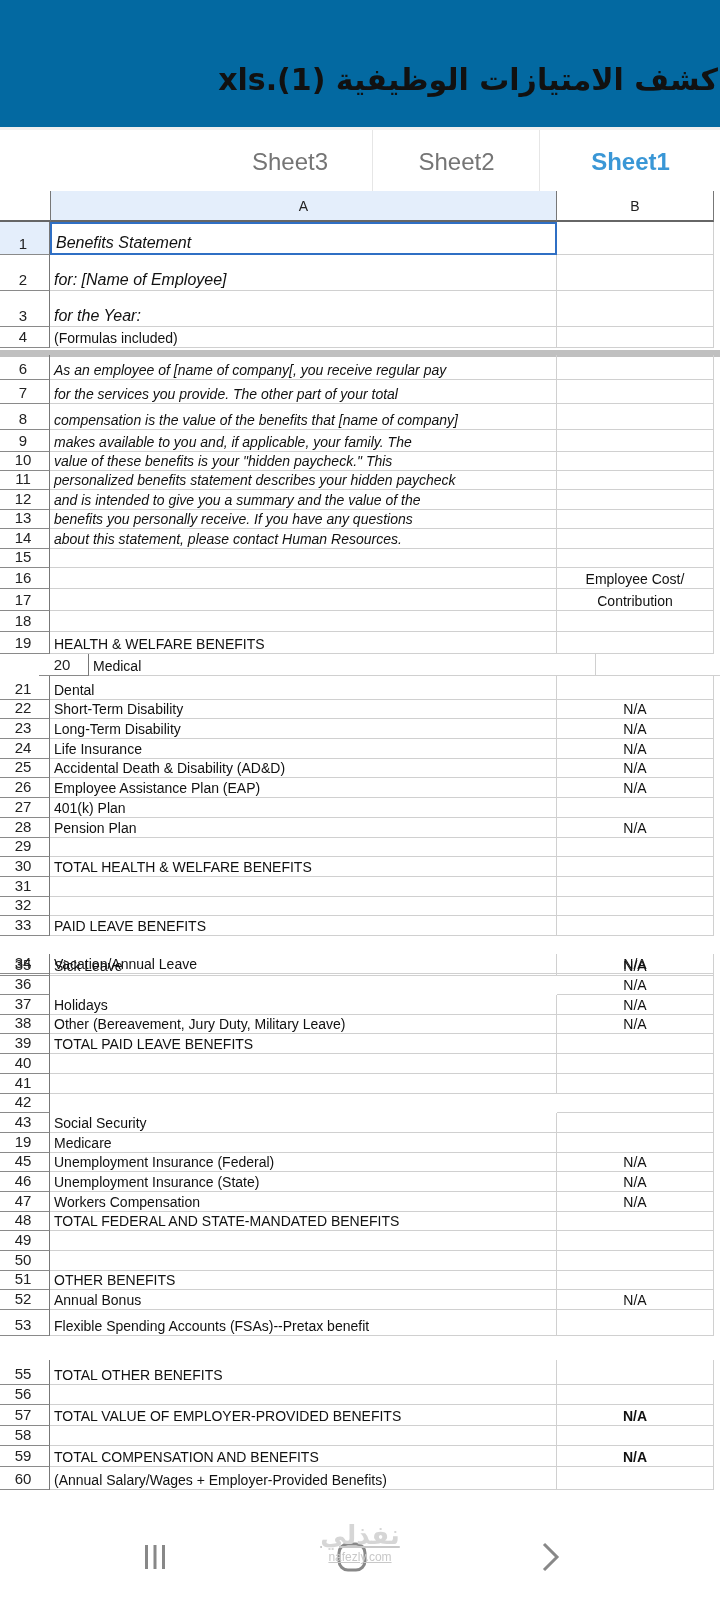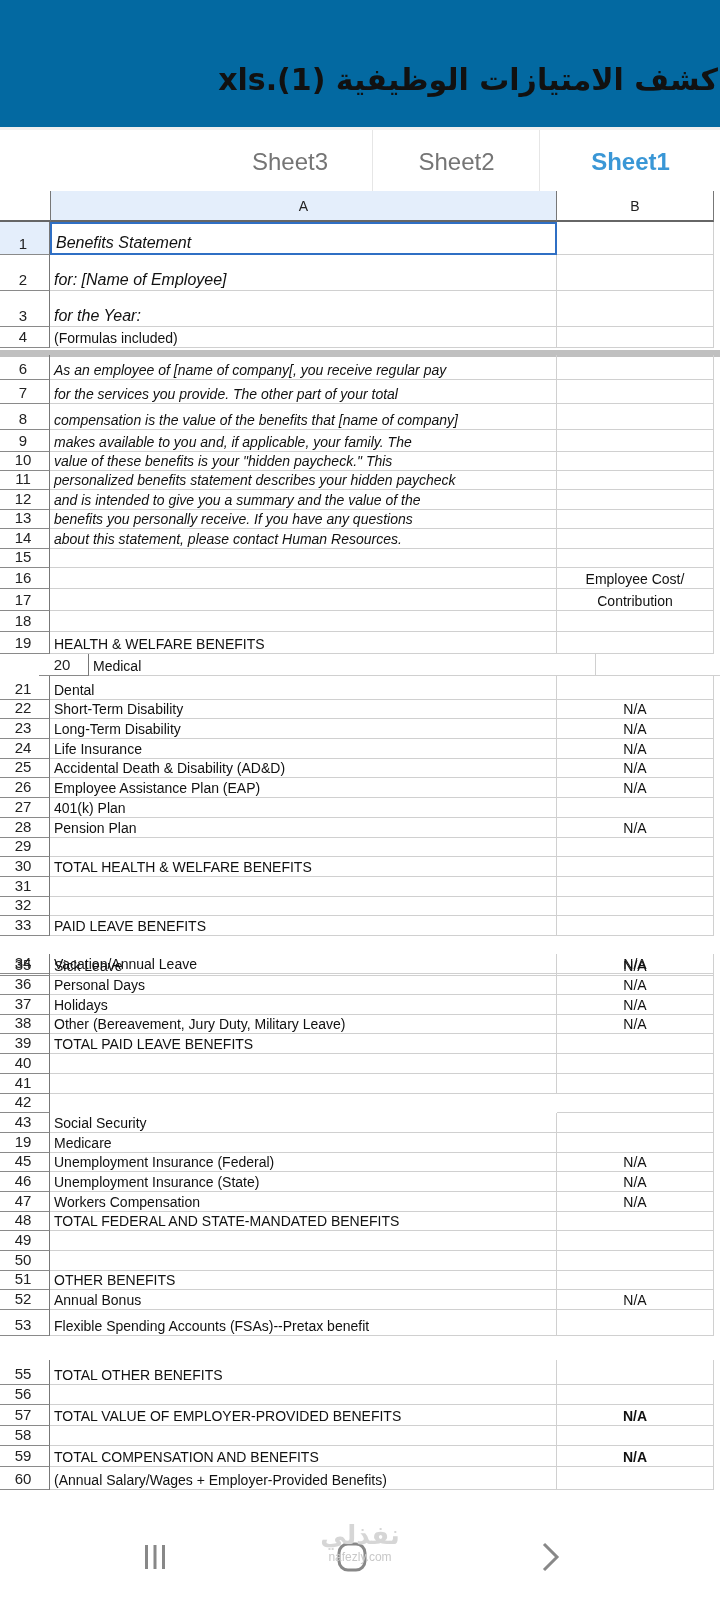--- a/index.html
+++ b/index.html
@@ -30,21 +30,21 @@
   .cell-b { position:absolute; left:557px; width:157px; height:100%; border-bottom:1px solid #d0d0d0; border-right:1px solid #d0d0d0;
             box-sizing:border-box; font-size:14px; text-align:center; }
   .cell-b span { position:absolute; left:0; right:0; bottom:1px; text-align:center; }
   .cell-a.selected { border:2px solid #2f6fc4; }
   .big span { font-size:16px;font-style:italic; }
   .italic span { font-style:italic; }
   .bold-cell span { font-weight:bold; }
   .freeze { position:absolute; left:0; width:720px; height:7px; background:#c0c0c0; }
   .navbar { position:absolute; top:1517px; left:0; width:720px; height:83px; background:#fff; }
   .nav-btn { position:absolute; top:18px; width:60px; height:44px; display:flex; align-items:center; justify-content:center; cursor:pointer; }
-  .watermark { position:absolute; left:310px; top:1520px; width:100px; text-align:center; color:#c8c8c8; font-size:12px; }
+  .watermark { position:absolute; left:310px; top:1520px; width:100px; text-align:center; color:#c8c8c8; font-size:12px;text-decoration:underline; }
   .watermark .ar { font-size:26px; font-weight:bold; color:#d6d6d6; font-family:"DejaVu Sans", sans-serif; line-height:30px; }
 </style>
 </head>
 <body>
 
 <div class="title-bar">
   <div class="doc-title" dir="rtl">كشف الامتيازات الوظيفية (1).xls</div>
 </div>
 
 <div class="tabs-bar">
@@ -429,23 +429,20 @@
       <div class="cell-a">
         <span>Sick Leave</span>
       </div>
       <div class="cell-b">
         <span>N/A</span>
       </div>
     </div>
     <div class="row" style="top: 754px; height: 19px;">
       <div class="rownum">
         <span>36</span>
-      </div>
-      <div class="cell-a">
-        <span>Personal Days</span>
       </div>
       <div class="cell-b">
         <span>N/A</span>
       </div>
     </div>
     <div class="row" style="top: 773px; height: 20px;">
       <div class="rownum">
         <span>37</span>
       </div>
       <div class="cell-a">

